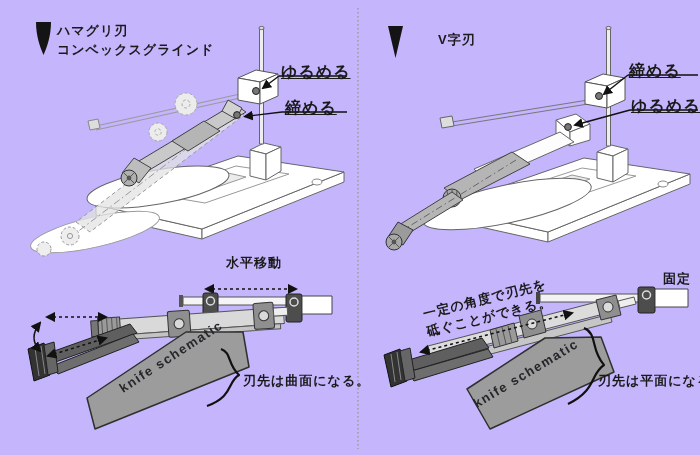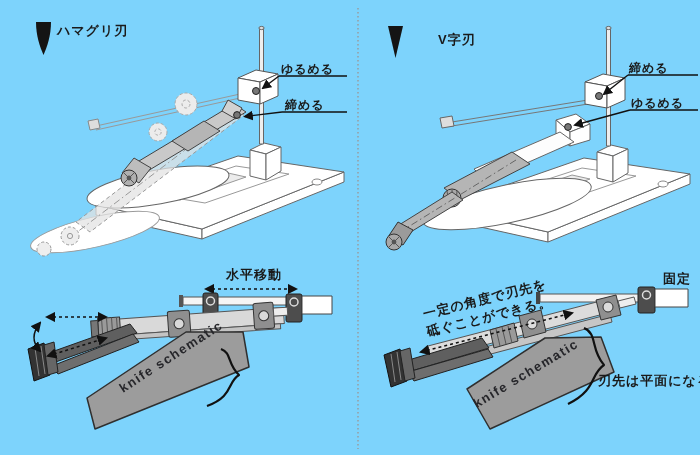--- a/index.html
+++ b/index.html
@@ -1,21 +1,21 @@
 <!DOCTYPE html>
 <html><head>
 <meta charset="utf-8">
 <style>
   html,body{margin:0;padding:0;background:#fff;}
-  #stage{position:relative;width:700px;height:455px;background:#7dd3fc;overflow:hidden;
+  #stage{position:relative;width:700px;height:455px;background:#c4b5fd;overflow:hidden;
          font-family:"Liberation Sans","DejaVu Sans",sans-serif;color:#1a1a1a;}
   #art{position:absolute;left:0;top:0;}
   .lbl{position:absolute;white-space:nowrap;font-weight:600;letter-spacing:1px;line-height:1.35;}
   .fs13{font-size:13px;}
-  .fs12{font-size:12px;}
+  .fs12{font-size:16px;text-decoration:underline;}
   .rot{transform-origin:left top;}
   .knife-txt{font-weight:600;letter-spacing:1.5px;font-size:13px;color:#26262a;}
   .note-center{text-align:center;white-space:nowrap;}
 </style>
 </head>
 <body>
 
 <div id="stage">
 
 <svg id="art" width="700" height="455" viewBox="0 0 700 455">
@@ -221,26 +221,28 @@
       <path d="M391,354 l4,28 M397,352 l4,28" stroke="#888"></path>
       <path d="M400,351 L410,348 L415,378 L405,381 Z" fill="#666" stroke="#222"></path>
     </g>
     <line x1="421" y1="352" x2="572" y2="313" stroke="#111" stroke-width="1.5" stroke-dasharray="3 3" marker-start="url(#ah)" marker-end="url(#ah)"></line>
     <path d="M490,429 L467,389 L545,338 L601,337 L614,372 Z" fill="#9c9c9c" stroke="#2f2f2f" stroke-width="1.5"></path>
     <path d="M584,328 C598,334 590,349 604,365 C590,374 597,390 568,404" fill="none" stroke="#111" stroke-width="2.2"></path>
   </g>
 </svg>
 
   <div class="lbl fs13" style="left:57px;top:22px;">ハマグリ刃</div>
+  <div class="lbl fs13" style="left:57px;top:41px;">コンベックスグラインド</div>
 
   <div class="lbl fs12" style="left:281px;top:61px;">ゆるめる</div>
   <div class="lbl fs12" style="left:285px;top:97px;">締める</div>
 
-  <div class="lbl fs13" style="left:226px;top:266px;">水平移動</div>
+  <div class="lbl fs13" style="left:226px;top:254px;">水平移動</div>
   <div class="lbl knife-txt rot" style="left:116px;top:382px;transform:rotate(-33deg);">knife schematic</div>
+  <div class="lbl fs13" style="left:243px;top:372px;">刃先は曲面になる。</div>
 
   <div class="lbl fs13" style="left:409px;top:31px;margin-left:29px;">V字刃</div>
   <div class="lbl fs12" style="left:629px;top:60px;">締める</div>
   <div class="lbl fs12" style="left:631px;top:95px;">ゆるめる</div>
 
   <div class="lbl fs13" style="left:663px;top:270px;">固定</div>
 
   <div class="lbl fs13 note-center" style="left:402px;top:290px;width:170px;transform:rotate(-14deg);">
     <div>一定の角度で刃先を</div>
     <div>砥ぐことができる。</div>

